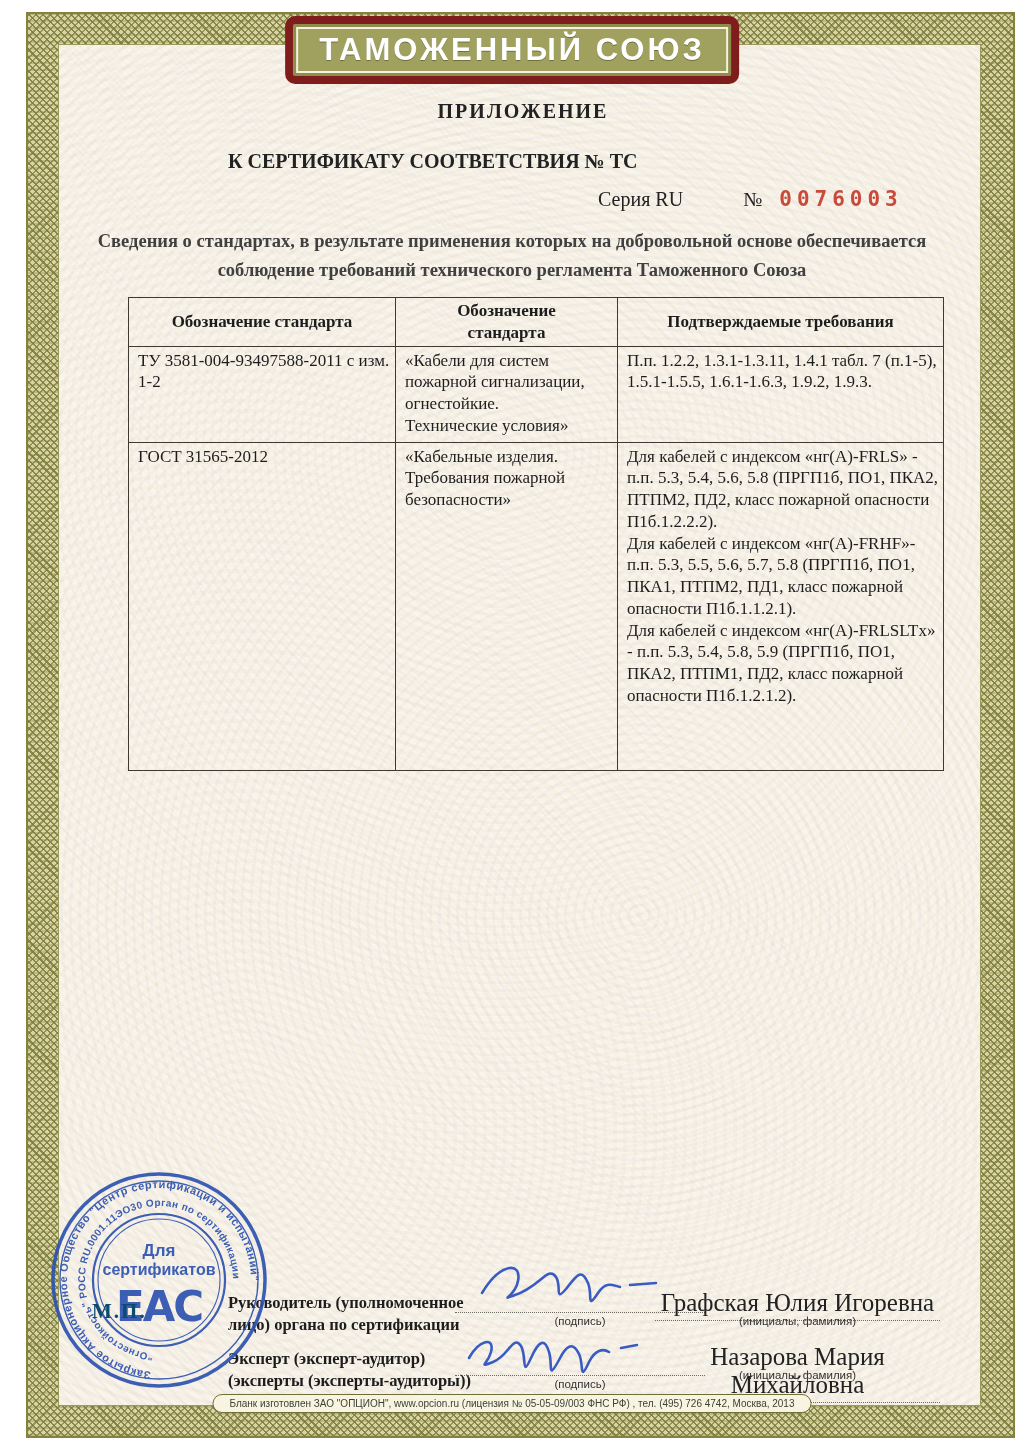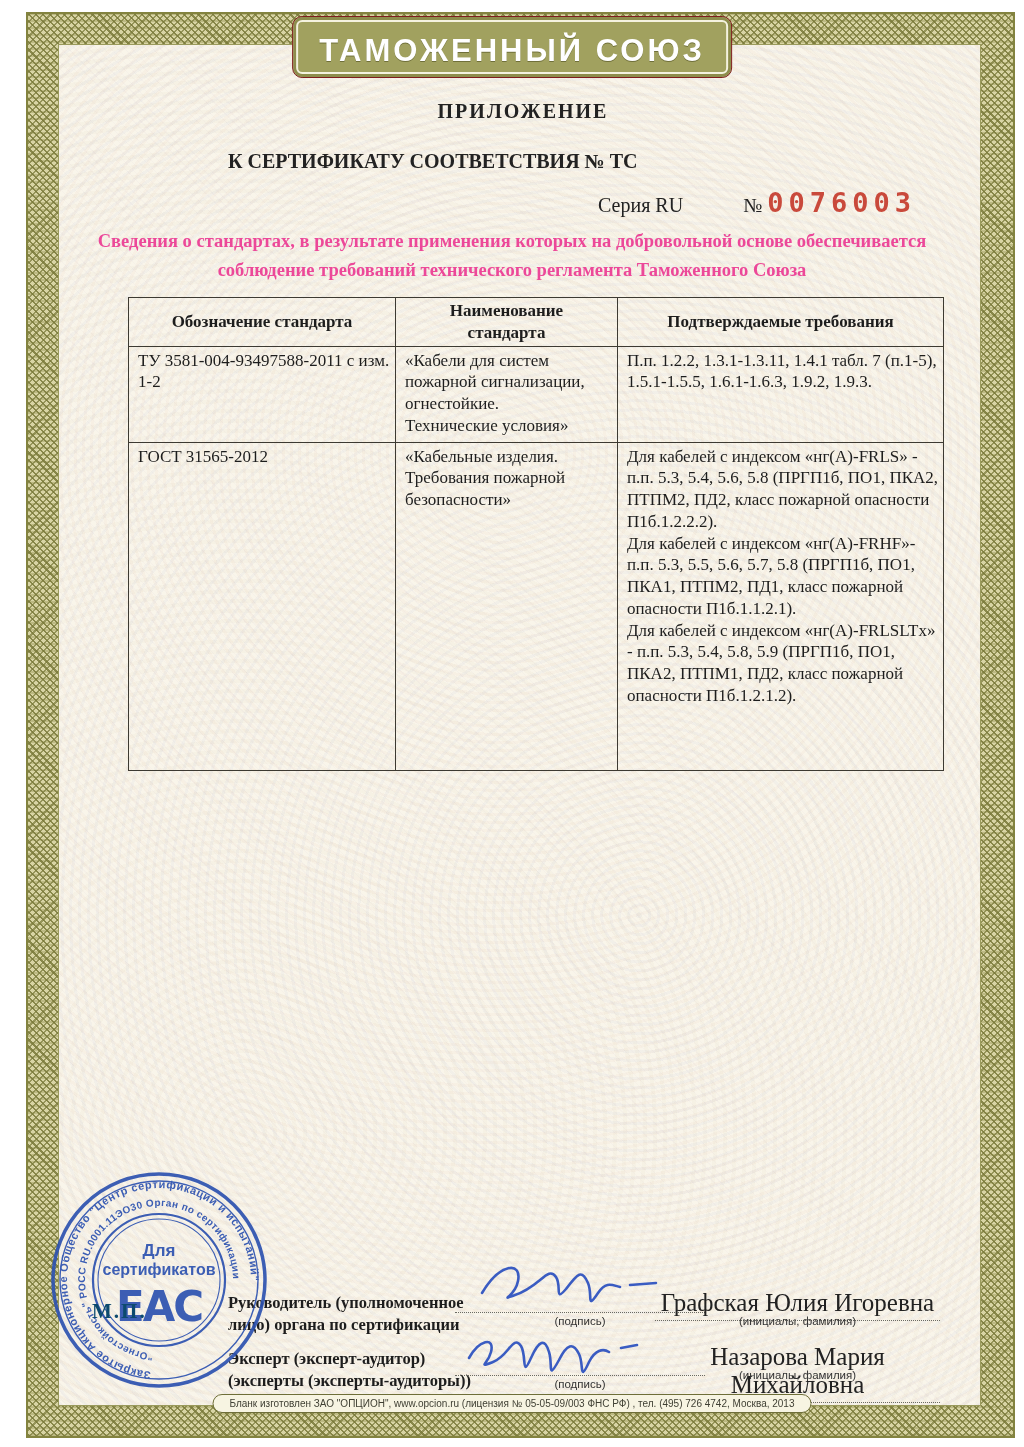--- a/index.html
+++ b/index.html
@@ -17,35 +17,35 @@
   .inner{position:absolute;top:44px;left:58px;right:43px;bottom:41px;
     background:
       repeating-radial-gradient(circle at 48% 30%, rgba(205,130,95,.045) 0 3px, rgba(0,0,0,0) 3px 8px),
       repeating-radial-gradient(circle at 63% 64%, rgba(120,140,205,.05) 0 3px, rgba(0,0,0,0) 3px 9px),
       repeating-radial-gradient(circle at 20% 80%, rgba(170,150,90,.04) 0 4px, rgba(0,0,0,0) 4px 10px),
       repeating-linear-gradient(45deg, rgba(150,120,180,.035) 0 1px, rgba(0,0,0,0) 1px 5px),
       #f9f5ea;
     border:1px solid #9a9a5c;}
   
   .banner{position:absolute;top:16px;left:50%;transform:translateX(-50%);
-    background:#a1a15f;border:1px solid #7f1d1d;border-radius:10px;
+    background:#a1a15f;border:8px solid #7f1d1d;border-radius:10px;
     box-shadow:inset 0 0 0 3px #8d8d4c, inset 0 0 0 5px #f4f2df;
-    padding:16px 26px 8px 26px;z-index:5;}
+    padding:8px 26px 8px 26px;z-index:5;}
   .banner span{font-family:"Liberation Sans", sans-serif;font-weight:bold;font-size:31px;
     letter-spacing:3px;color:#ffffff;text-shadow:0 1px 0 #70703a;white-space:nowrap;}
   .abs{position:absolute;}
   .title{top:100px;left:11px;width:100%;text-align:center;font-weight:bold;font-size:20px;letter-spacing:2px;color:#222;}
   .certline-label{top:150px;left:228px;font-weight:bold;font-size:20px;color:#222;white-space:nowrap;}
   .certline-value{top:145px;left:650px;width:310px;text-align:center;font-weight:bold;font-size:19px;color:#222;
     border-bottom:1.5px solid #55524a;padding-bottom:6px;}
   .seria{top:187px;left:598px;font-size:20px;color:#222;white-space:nowrap;}
   .seria .num-sign{margin-left:55px;}
   .seria .red-num{color:#c9493b;font-family:"DejaVu Sans Mono", monospace;font-weight:bold;
-    font-size:27px;letter-spacing:5px;}
-  .intro{top:227px;left:72px;width:880px;text-align:center;font-weight:bold;font-size:18.5px;line-height:1.55;color:#ec4899;}
+    font-size:21px;letter-spacing:5px;margin-left:12px;}
+  .intro{top:227px;left:72px;width:880px;text-align:center;font-weight:bold;font-size:18.5px;line-height:1.55;color:#404040;}
   
   table.std{position:absolute;top:297px;left:128px;width:815px;border-collapse:collapse;table-layout:fixed;}
   table.std th, table.std td{border:1.5px solid #3d3a32;vertical-align:top;
     font-size:17px;line-height:1.28;color:#1d1d1d;padding:3px 3px 5px 9px;box-sizing:border-box;}
   table.std th{font-weight:bold;text-align:center;height:40px;vertical-align:middle;padding:2px 6px;}
   .col1{width:267px;} .col2{width:222px;} .col3{width:326px;}
   .preline{white-space:pre-line;}
   tr.r1 td{height:90px;}
   tr.r2 td{height:328px;}
   
@@ -95,21 +95,21 @@
 
   <table class="std">
     <colgroup>
         <col class="col1">
         <col class="col2">
         <col class="col3">
       </colgroup>
     <tbody>
         <tr>
       <th class="preline">Обозначение стандарта</th>
-      <th class="preline">Наименование
+      <th class="preline">Обозначение
 стандарта</th>
       <th class="preline">Подтверждаемые требования</th>
     </tr>
     <tr class="r1">
       <td class="preline">ТУ 3581-004-93497588-2011 с изм. 1-2</td>
       <td class="preline">«Кабели для систем пожарной сигнализации, огнестойкие.
 Технические условия»</td>
       <td class="preline">П.п. 1.2.2, 1.3.1-1.3.11, 1.4.1 табл. 7 (п.1-5), 1.5.1-1.5.5, 1.6.1-1.6.3, 1.9.2, 1.9.3.</td>
     </tr>
     <tr class="r2">

